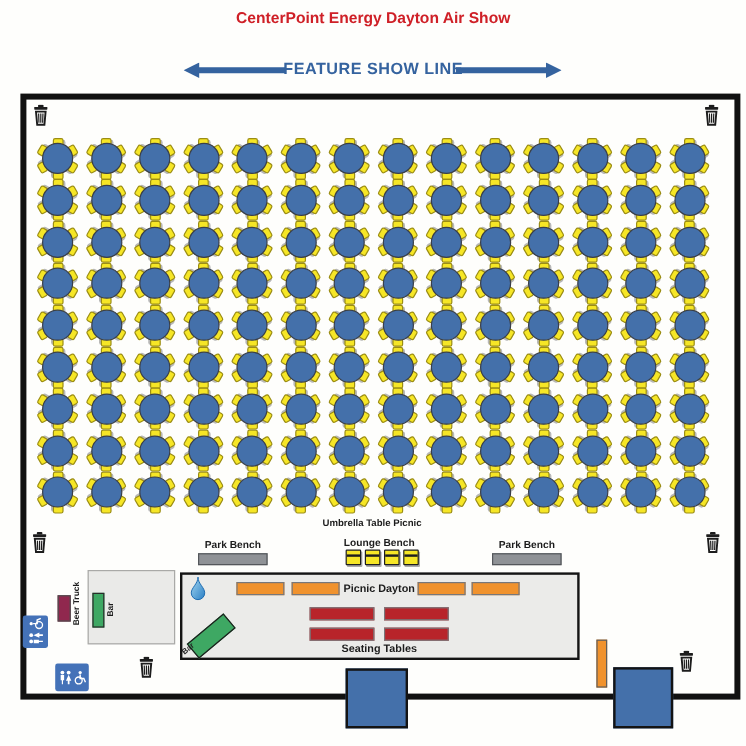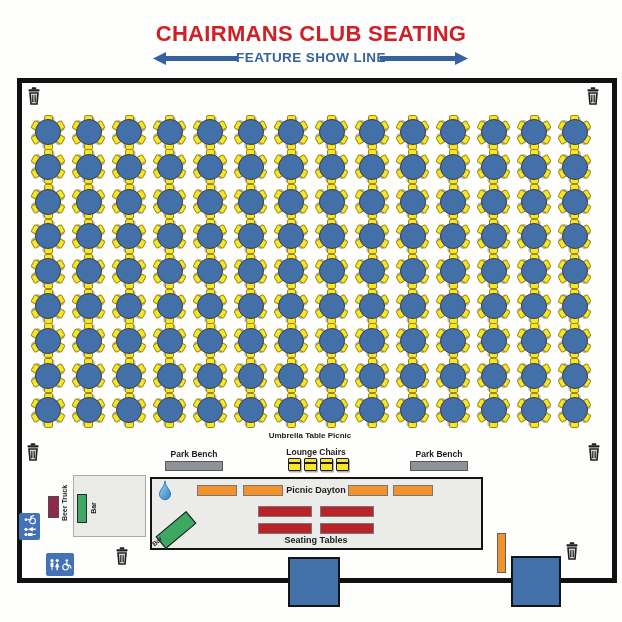--- a/index.html
+++ b/index.html
@@ -60,21 +60,21 @@
   .sq-right{left:511px;top:556px;width:50px;height:51px;}
   .orange-vert{left:497px;top:533px;width:9px;height:40px;background:#f0922d;border:1px solid #5e5e5e;box-sizing:border-box;}
   .trash{width:14px;height:18px;}
   .drop{left:157px;top:480px;}
 </style>
 </head>
 <body>
 
 <div class="page">
 
-  <div class="abs ctr title">CHAIRMANS CLUB SEATING</div>
+  <div class="abs ctr subtitle">CenterPoint Energy Dayton Air Show</div>
 
   <svg class="abs" style="left:153px;top:52px" width="85" height="13">
     <polygon points="0,6.5 13,0 13,4 85,4 85,9 13,9 13,13" fill="#35639f"></polygon>
   </svg>
   <div class="abs ctr feature-text">FEATURE SHOW LINE</div>
   <svg class="abs" style="left:380px;top:52px" width="88" height="13">
     <polygon points="88,6.5 75,0 75,4 0,4 0,9 75,9 75,13" fill="#35639f"></polygon>
   </svg>
 
   <div class="abs arena"></div>
@@ -1250,21 +1250,21 @@
         <span class="chair" style="background: rgb(246, 230, 38); left: -3.62436px; top: 16.5px; transform: rotate(240deg);"></span>
         <span class="chair" style="background: rgb(246, 230, 38); left: -3.62436px; top: 2.5px; transform: rotate(300deg);"></span>
         <div class="ttop" style="background: rgb(68, 112, 170);"></div>
       </div>
     </div>
   <div class="abs lbl" style="left:310px;top:431px;font-size:8px;">Umbrella Table Picnic</div>
 
   <div class="abs lbl" style="left:194px;top:449px">Park Bench</div>
   <div class="abs bench" style="left:165px;top:461px;width:58px"></div>
 
-  <div class="abs lbl" style="left:316px;top:447px">Lounge Chairs</div>
+  <div class="abs lbl" style="left:316px;top:447px">Lounge Bench</div>
   <div id="lounge-row" class="abs lounge-row" style="left:288px;top:458px">
       <div class="lounge-chair" style="background: rgb(246, 230, 38);">
         <div class="lc-line"></div>
       </div>
       <div class="lounge-chair" style="background: rgb(246, 230, 38);">
         <div class="lc-line"></div>
       </div>
       <div class="lounge-chair" style="background: rgb(246, 230, 38);">
         <div class="lc-line"></div>
       </div>

